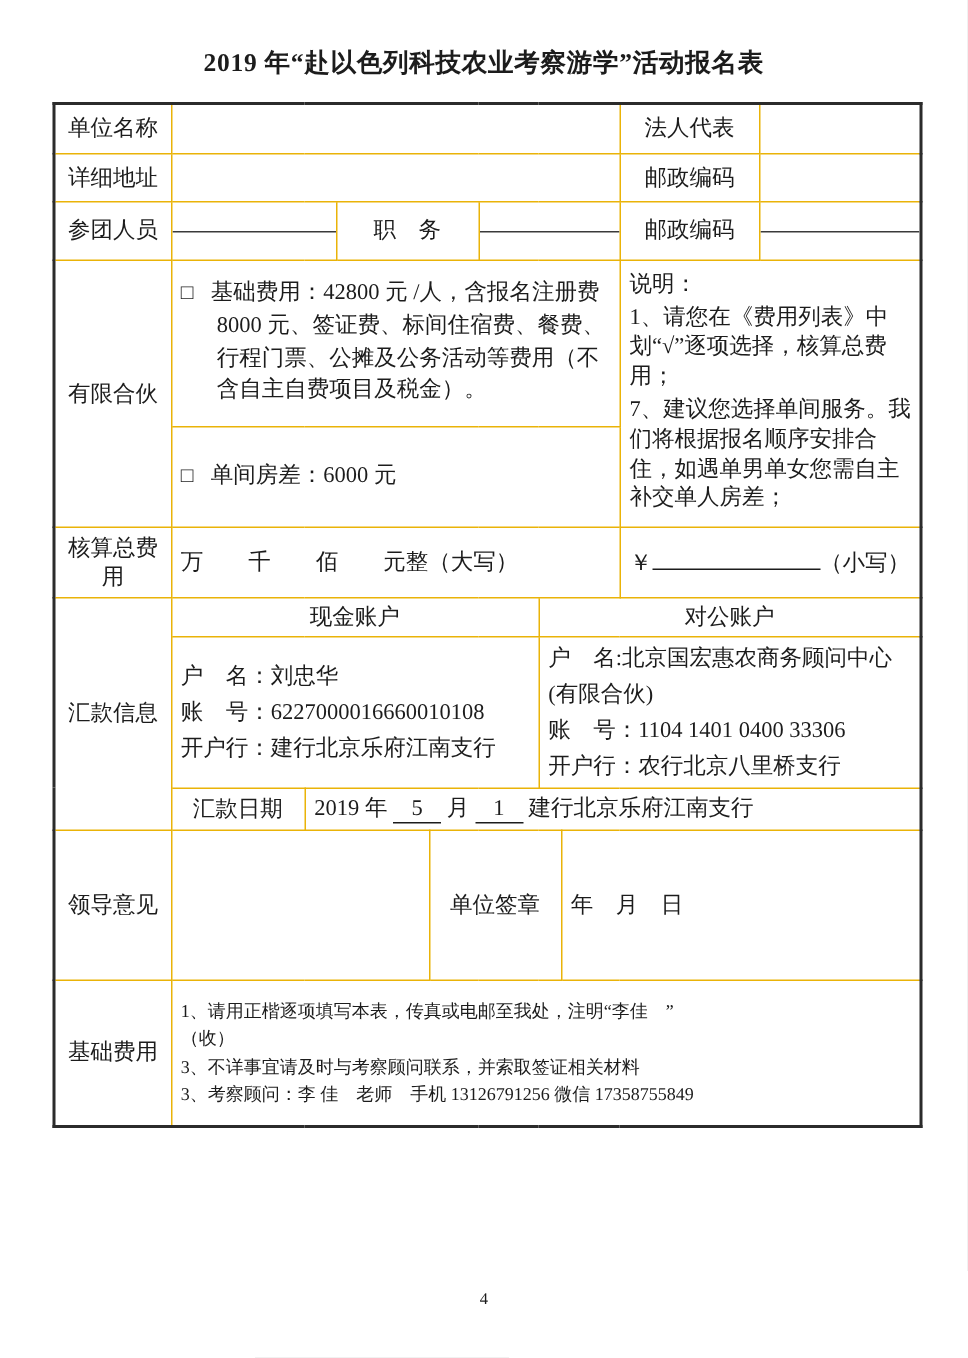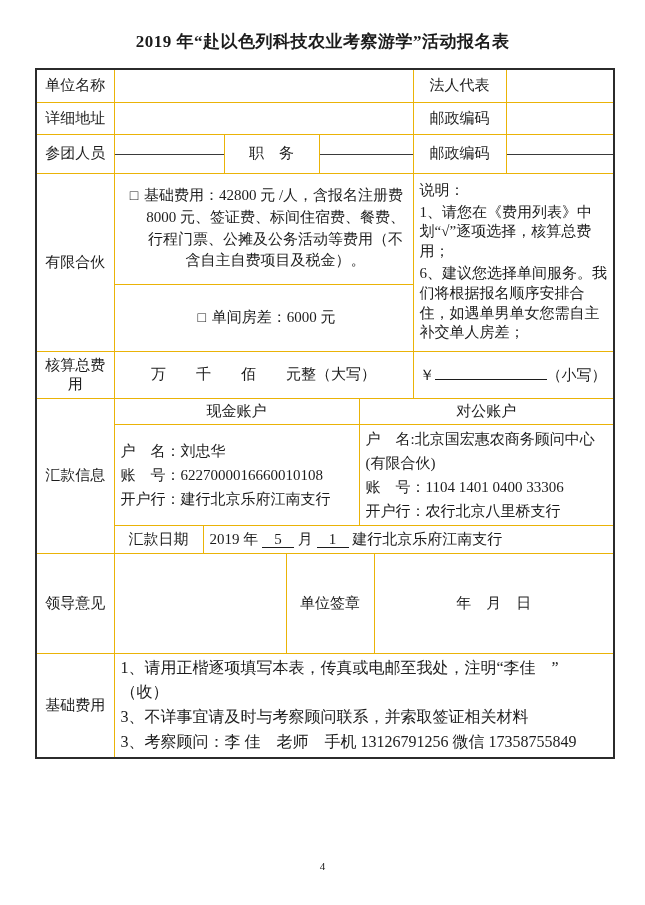--- a/index.html
+++ b/index.html
@@ -35,35 +35,35 @@
   }
   td.lbl { text-align:center; padding:2px 1px; }
   td.vtop { vertical-align:top; }
   td.fillcell { position:relative; padding:0; }
   .fill-line {
     position:absolute; left:0; right:0; top:50%;
     border-top:1px solid #3a3a3a; height:0;
   }
   .hang {
     padding-left:24px; text-indent:-24px;
-    line-height:1.45; font-size:15px;text-align:center;
+    line-height:1.45; font-size:15px;
   }
   .cbx { display:inline-block; width:20px; text-indent:0; font-size:14px; }
   .notes { line-height:1.32; font-size:15px; padding:1px 0; }
   .acct { line-height:1.6; font-size:15px; }
   .u-num {
     display:inline-block; min-width:32px; text-align:center;
     border-bottom:1px solid #1c1c1c; line-height:1.05;
   }
   .u-blank {
     display:inline-block; width:112px; height:1em;
     border-bottom:1px solid #1c1c1c; vertical-align:baseline;
   }
-  .supp { line-height:1.55; font-size:16px; }
-  .center { text-align:center; }
+  .supp { line-height:1.55; font-size:12px; }
+  .center { }
   .page-num {
     position:absolute; top:860px; left:0; right:0;
     text-align:center; font-size:11px;
   }
 </style>
 </head>
 <body>
 
 <div class="page">
 
@@ -116,21 +116,21 @@
     <tr style="height:111px">
       <td class="lbl" rowspan="2">有限合伙</td>
       <td colspan="7" class="vtop">
         <div class="hang">
           <span class="cbx">□</span><span>基础费用：42800 元 /人，含报名注册费 8000 元、签证费、标间住宿费、餐费、行程门票、公摊及公务活动等费用（不含自主自费项目及税金）。</span>
         </div>
       </td>
       <td colspan="2" rowspan="2" class="vtop">
         <div class="notes">说明：</div>
         <div class="notes">1、请您在《费用列表》中划“√”逐项选择，核算总费用；</div>
-        <div class="notes">6、建议您选择单间服务。我们将根据报名顺序安排合住，如遇单男单女您需自主补交单人房差；</div>
+        <div class="notes">7、建议您选择单间服务。我们将根据报名顺序安排合住，如遇单男单女您需自主补交单人房差；</div>
       </td>
     </tr>
 
     <tr style="height:67px">
       <td colspan="7">
         <div class="hang">
           <span class="cbx">□</span><span>单间房差：6000 元</span>
         </div>
       </td>
     </tr>

